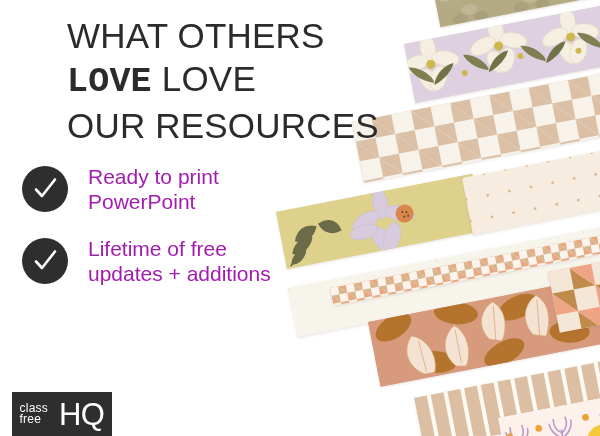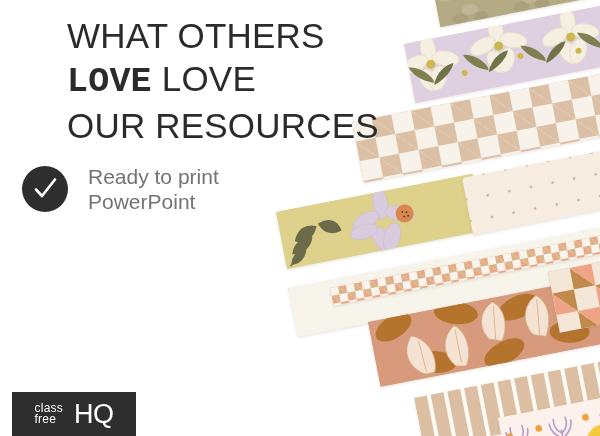--- a/index.html
+++ b/index.html
@@ -100,30 +100,30 @@
   .headline .b{font-weight:700;font-family:Liberation Mono, monospace;}
 
   .bullets{position:absolute;left:22px;top:164px;width:300px;}
   .bullet{display:flex;align-items:center;margin-bottom:22px;}
   .check{
     width:46px;height:46px;border-radius:50%;
     background:#2e2e2e;flex:0 0 46px;position:relative;
   }
   .check svg{position:absolute;left:9px;top:9px;}
   .bullet-text{
-    margin-left:20px;color:#737373;font-size:21px;line-height:25px;font-weight:400;
+    margin-left:20px;color:#a21caf;font-size:21px;line-height:25px;font-weight:400;
   }
 
   .logo{
-    position:absolute;left:12px;top:392px;width:124px;height:44px;
+    position:absolute;left:12px;top:392px;width:100px;height:44px;
     background:#2e2e2e;display:flex;align-items:center;justify-content:center;
   }
   .logo-inner{display:flex;align-items:center;color:#ffffff;}
   .logo-stack{display:flex;flex-direction:column;line-height:11px;font-size:12px;letter-spacing:.2px;}
-  .logo-hq{font-size:27px;line-height:25px;letter-spacing:-.5px;margin-left:11px;}
+  .logo-hq{font-size:31px;line-height:25px;letter-spacing:-.5px;margin-left:11px;}
 </style>
 </head>
 <body>
 
 <div id="canvas">
 
   <div id="collage">
 
     <div class="strip pat-olive" style="left:432px;top:-16px;width:210px;height:44px;transform:rotate(-11deg);"></div>
 
@@ -292,20 +292,29 @@
       <span class="check">
         <svg width="28" height="28" viewBox="0 0 28 28">
           <path d="M5 14.5 L11 21 L24 4.5" fill="none" stroke="#ffffff" stroke-width="2.6" stroke-linecap="round" stroke-linejoin="round"></path>
         </svg>
       </span>
       <span class="bullet-text" style="white-space:pre-line">Ready to print
 PowerPoint</span>
     </div>
 
 
+    <div class="bullet">
+      <span class="check">
+        <svg width="28" height="28" viewBox="0 0 28 28">
+          <path d="M5 14.5 L11 21 L24 4.5" fill="none" stroke="#ffffff" stroke-width="2.6" stroke-linecap="round" stroke-linejoin="round"></path>
+        </svg>
+      </span>
+      <span class="bullet-text" style="white-space:pre-line">Lifetime of free
+updates + additions</span>
+    </div>
   </div>
 
   <div class="logo">
     <div class="logo-inner">
       <div class="logo-stack">
         <span>class</span>
         <span>free</span>
       </div>
       <span class="logo-hq">HQ</span>
     </div>

